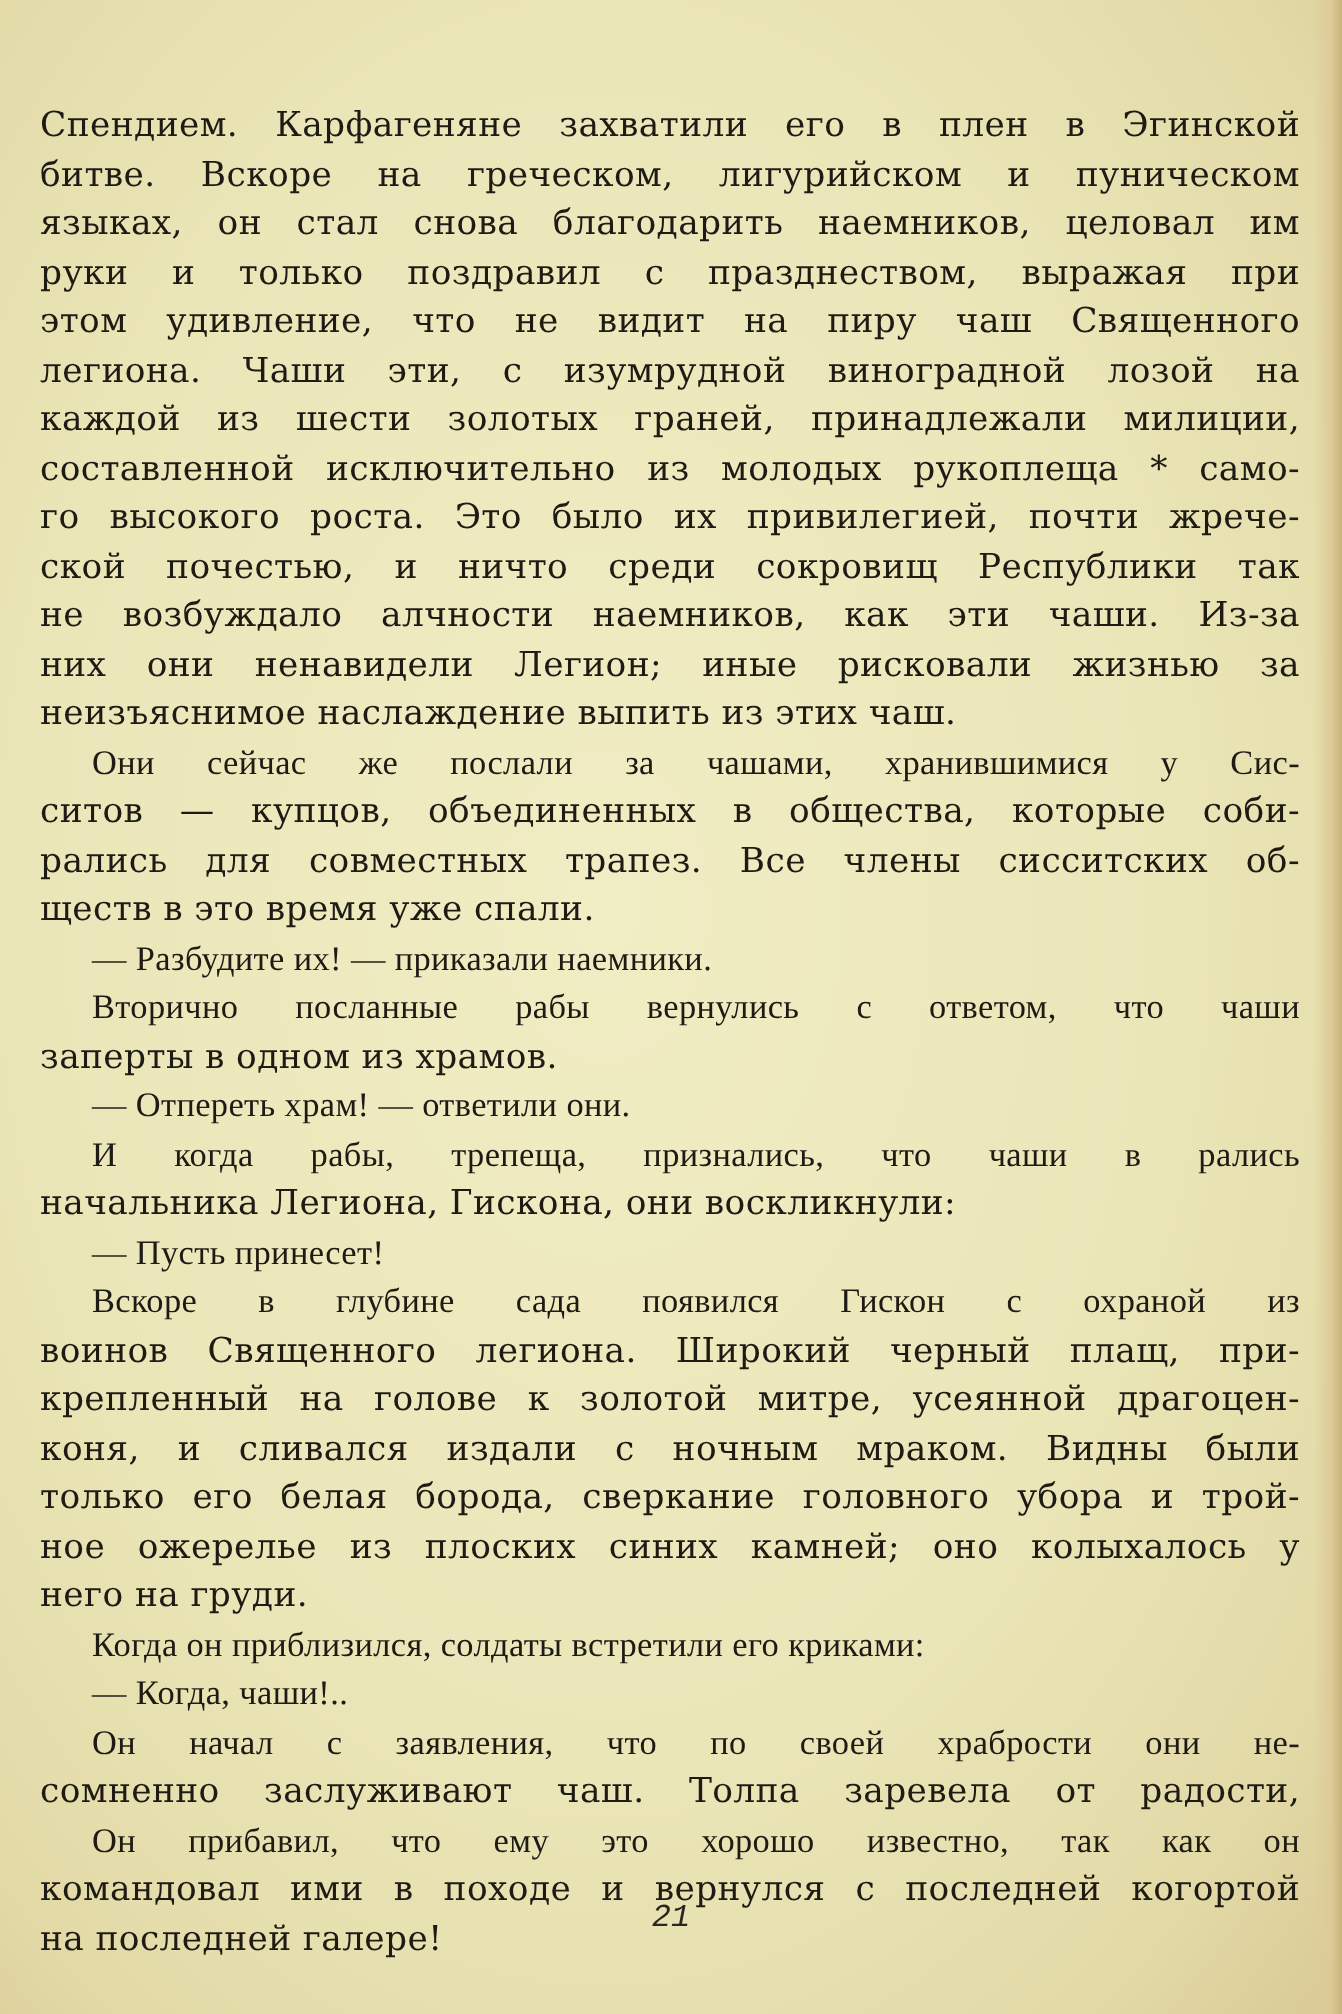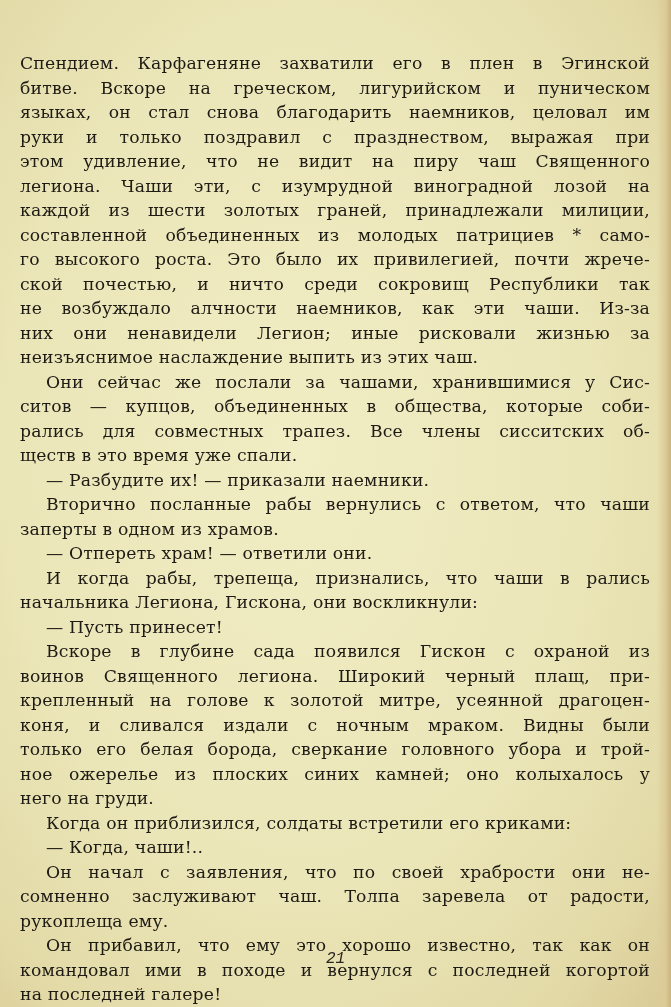--- a/index.html
+++ b/index.html
@@ -13,40 +13,40 @@
   .page-edge {
     position: absolute; top: 0; right: 0; width: 14px; height: 1007px;
     background: linear-gradient(90deg, rgba(230,220,170,0) 0%, #dccb98 60%, #c9b47e 100%);
   }
   .text-block {
     position: absolute; left: 20px; top: 51px; width: 630px;
     font-size: 17.2px; line-height: 24.5px; letter-spacing: 0.2px;
   }
   .line { display: block; white-space: nowrap; text-align: justify; text-align-last: justify; }
   .line.last { text-align-last: left; }
-  .line.indent { padding-left: 26px; }
+  .line.indent { padding-left: 26px; font-family: Liberation Serif, serif; }
   .page-number {
     position: absolute; left: 0; width: 671px; top: 950px; text-align: center;
     font-size: 16px; font-style: italic; color: #2a2620; font-family: Liberation Mono, monospace;
   }
 </style>
 </head>
 <body>
 
 <div class="page-edge"></div>
 
 <div class="text-block" id="text-block">
     <span class="line">Спендием. Карфагеняне захватили его в плен в Эгинской</span>
     <span class="line">битве. Вскоре на греческом, лигурийском и пуническом</span>
     <span class="line">языках, он стал снова благодарить наемников, целовал им</span>
     <span class="line">руки и только поздравил с празднеством, выражая при</span>
     <span class="line">этом удивление, что не видит на пиру чаш Священного</span>
     <span class="line">легиона. Чаши эти, с изумрудной виноградной лозой на</span>
     <span class="line">каждой из шести золотых граней, принадлежали милиции,</span>
-    <span class="line">составленной объединенных из молодых патрициев * само-</span>
+    <span class="line">составленной исключительно из молодых рукоплеща * само-</span>
     <span class="line">го высокого роста. Это было их привилегией, почти жрече-</span>
     <span class="line">ской почестью, и ничто среди сокровищ Республики так</span>
     <span class="line">не возбуждало алчности наемников, как эти чаши. Из-за</span>
     <span class="line">них они ненавидели Легион; иные рисковали жизнью за</span>
     <span class="line last">неизъяснимое наслаждение выпить из этих чаш.</span>
     <span class="line indent">Они сейчас же послали за чашами, хранившимися у Сис-</span>
     <span class="line">ситов — купцов, объединенных в общества, которые соби-</span>
     <span class="line">рались для совместных трапез. Все члены сисситских об-</span>
     <span class="line last">ществ в это время уже спали.</span>
     <span class="line indent last">— Разбудите их! — приказали наемники.</span>
@@ -60,19 +60,18 @@
     <span class="line">воинов Священного легиона. Широкий черный плащ, при-</span>
     <span class="line">крепленный на голове к золотой митре, усеянной драгоцен-</span>
     <span class="line">коня, и сливался издали с ночным мраком. Видны были</span>
     <span class="line">только его белая борода, сверкание головного убора и трой-</span>
     <span class="line">ное ожерелье из плоских синих камней; оно колыхалось у</span>
     <span class="line last">него на груди.</span>
     <span class="line indent last">Когда он приблизился, солдаты встретили его криками:</span>
     <span class="line indent last">— Когда, чаши!..</span>
     <span class="line indent">Он начал с заявления, что по своей храбрости они не-</span>
     <span class="line">сомненно заслуживают чаш. Толпа заревела от радости,</span>
-    <span class="line last">рукоплеща ему.</span>
     <span class="line indent">Он прибавил, что ему это хорошо известно, так как он</span>
     <span class="line">командовал ими в походе и вернулся с последней когортой</span>
     <span class="line last">на последней галере!</span>
   </div>
 
 <div class="page-number">21</div>
 
 </body></html>

